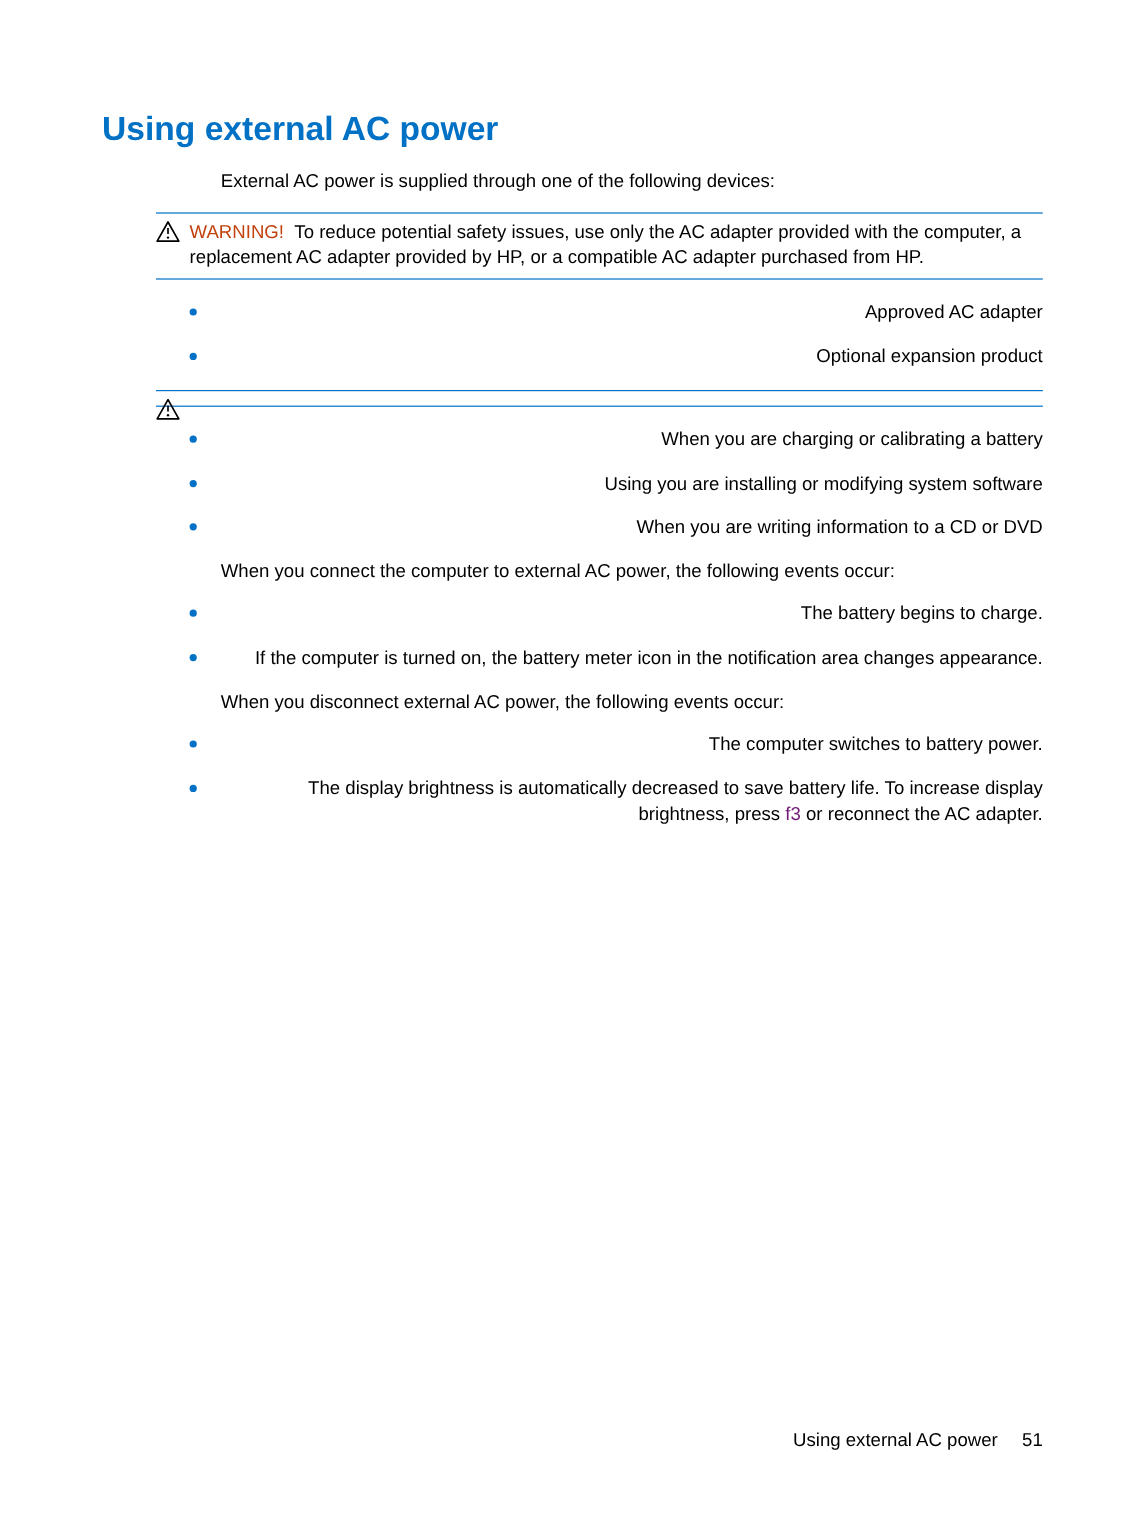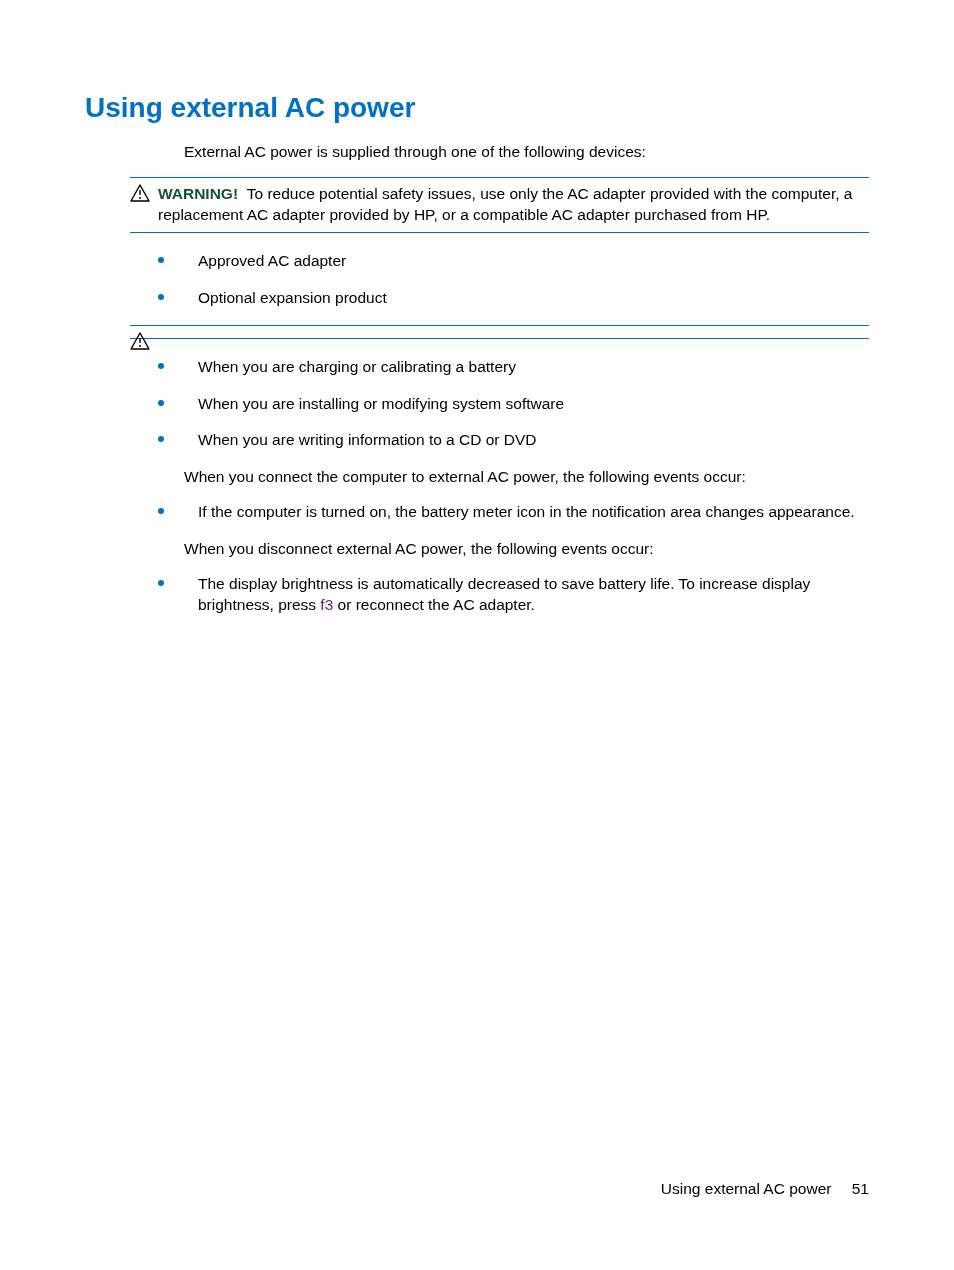--- a/index.html
+++ b/index.html
@@ -40,34 +40,35 @@
       margin-bottom: 18px;
       position: relative;
       margin-left: -28px;
     }
     .warning-box .warn-content {
       padding-left: 28px;
       font-size: 15.5px;
       line-height: 1.35;
     }
     .warning-label {
-      color: #14532d;
-      font-weight: bold;
+      color: #c2410c;
+      font-weight: normal;
     }
     .warn-icon {
       position: absolute;
       left: 0;
       top: 6px;
       width: 20px;
       height: 18px;
     }
     ul.bullet-list {
       list-style: none;
       padding-left: 0;
       margin-bottom: 14px;
+      text-align: right;
     }
     ul.bullet-list li {
       position: relative;
       padding-left: 40px;
       font-size: 15.5px;
       line-height: 1.35;
       margin-bottom: 16px;
     }
     ul.bullet-list li::before {
       content: "";
@@ -77,21 +78,21 @@
       border-radius: 50%;
       position: absolute;
       left: 0;
       top: 6px;
     }
     .inline-key {
       color: #701a75;
     }
     .footer {
       position: absolute;
-      bottom: 72px;
+      bottom: 60px;
       right: 85px;
       font-size: 15.5px;
     }
     .footer .page-num {
       margin-left: 16px;
     }
   </style>
 </head>
 <body>
 
@@ -125,33 +126,35 @@
         <svg viewBox="0 0 20 18" width="20" height="18">
           <path d="M10 1 L19 17 L1 17 Z" fill="none" stroke="#000" stroke-width="1.4" stroke-linejoin="round"></path>
           <line x1="10" y1="6" x2="10" y2="11" stroke="#000" stroke-width="1.4"></line>
           <circle cx="10" cy="14" r="1" fill="#000"></circle>
         </svg>
       </span>
     </div>
 
     <ul class="bullet-list">
       <li>When you are charging or calibrating a battery</li>
-      <li>When you are installing or modifying system software</li>
+      <li>Using you are installing or modifying system software</li>
       <li>When you are writing information to a CD or DVD</li>
     </ul>
 
     <p class="para">When you connect the computer to external AC power, the following events occur:</p>
 
     <ul class="bullet-list">
+      <li>The battery begins to charge.</li>
       <li>If the computer is turned on, the battery meter icon in the notification area changes appearance.</li>
     </ul>
 
     <p class="para">When you disconnect external AC power, the following events occur:</p>
 
     <ul class="bullet-list">
+      <li>The computer switches to battery power.</li>
       <li><span>The display brightness is automatically decreased to save battery life. To increase display brightness, press </span><span class="inline-key">f3</span><span> or reconnect the AC adapter.</span></li>
     </ul>
   </div>
 </div>
 
 <div class="footer">
   <span>Using external AC power</span>
   <span class="page-num">51</span>
 </div>
 

